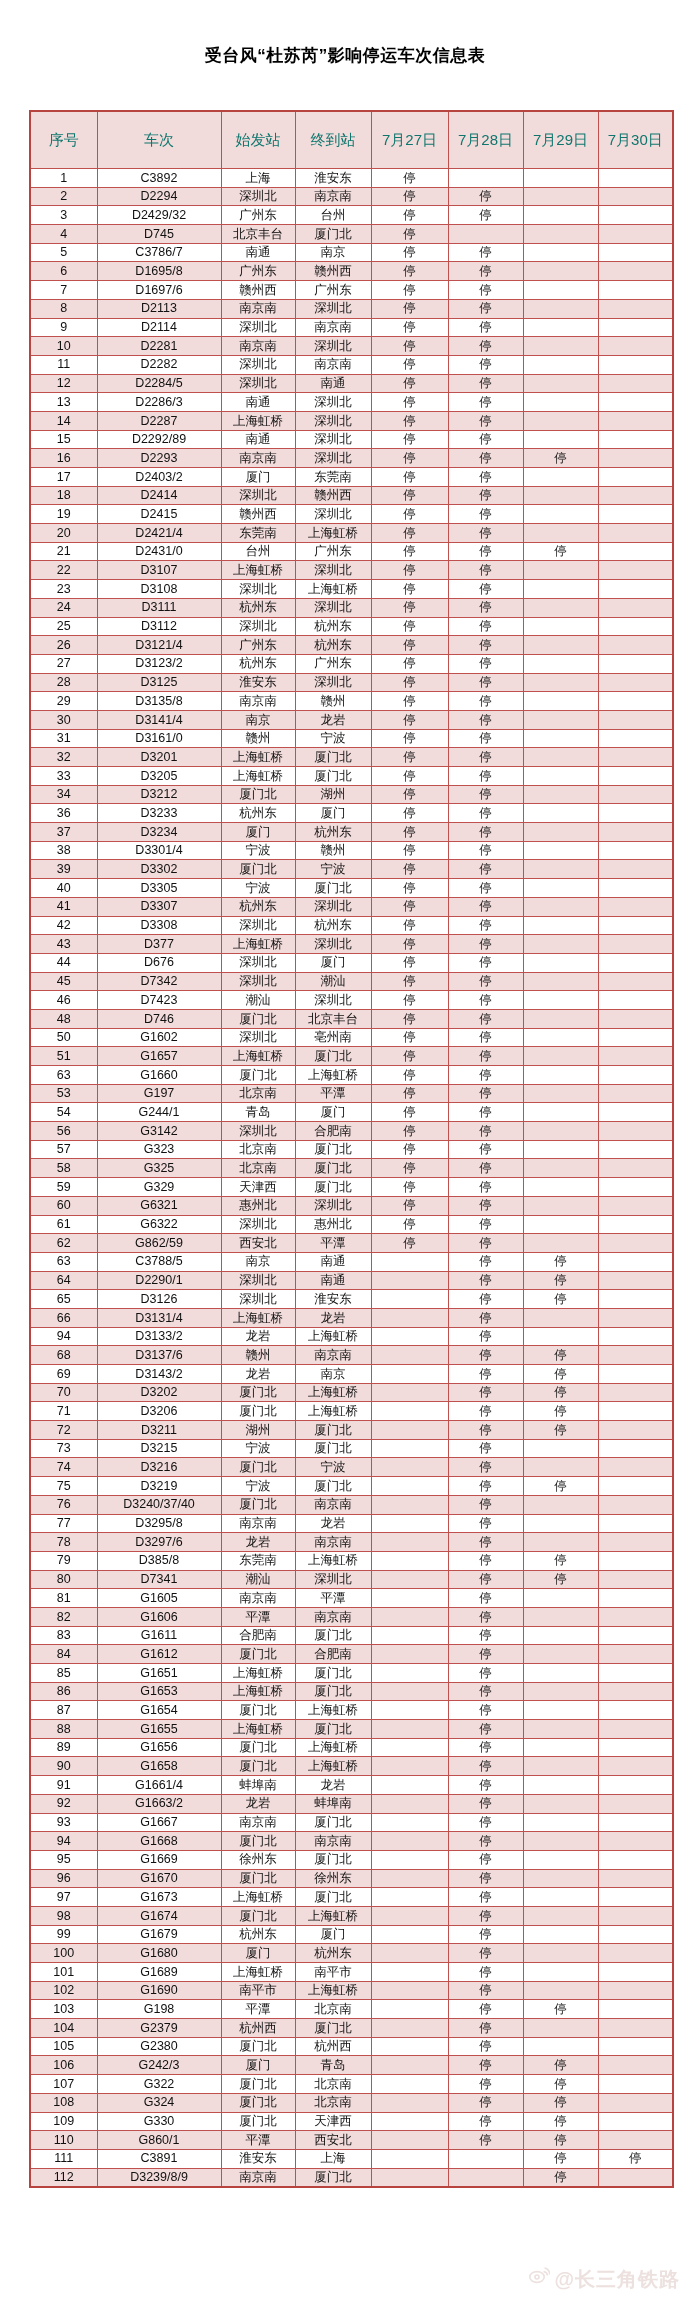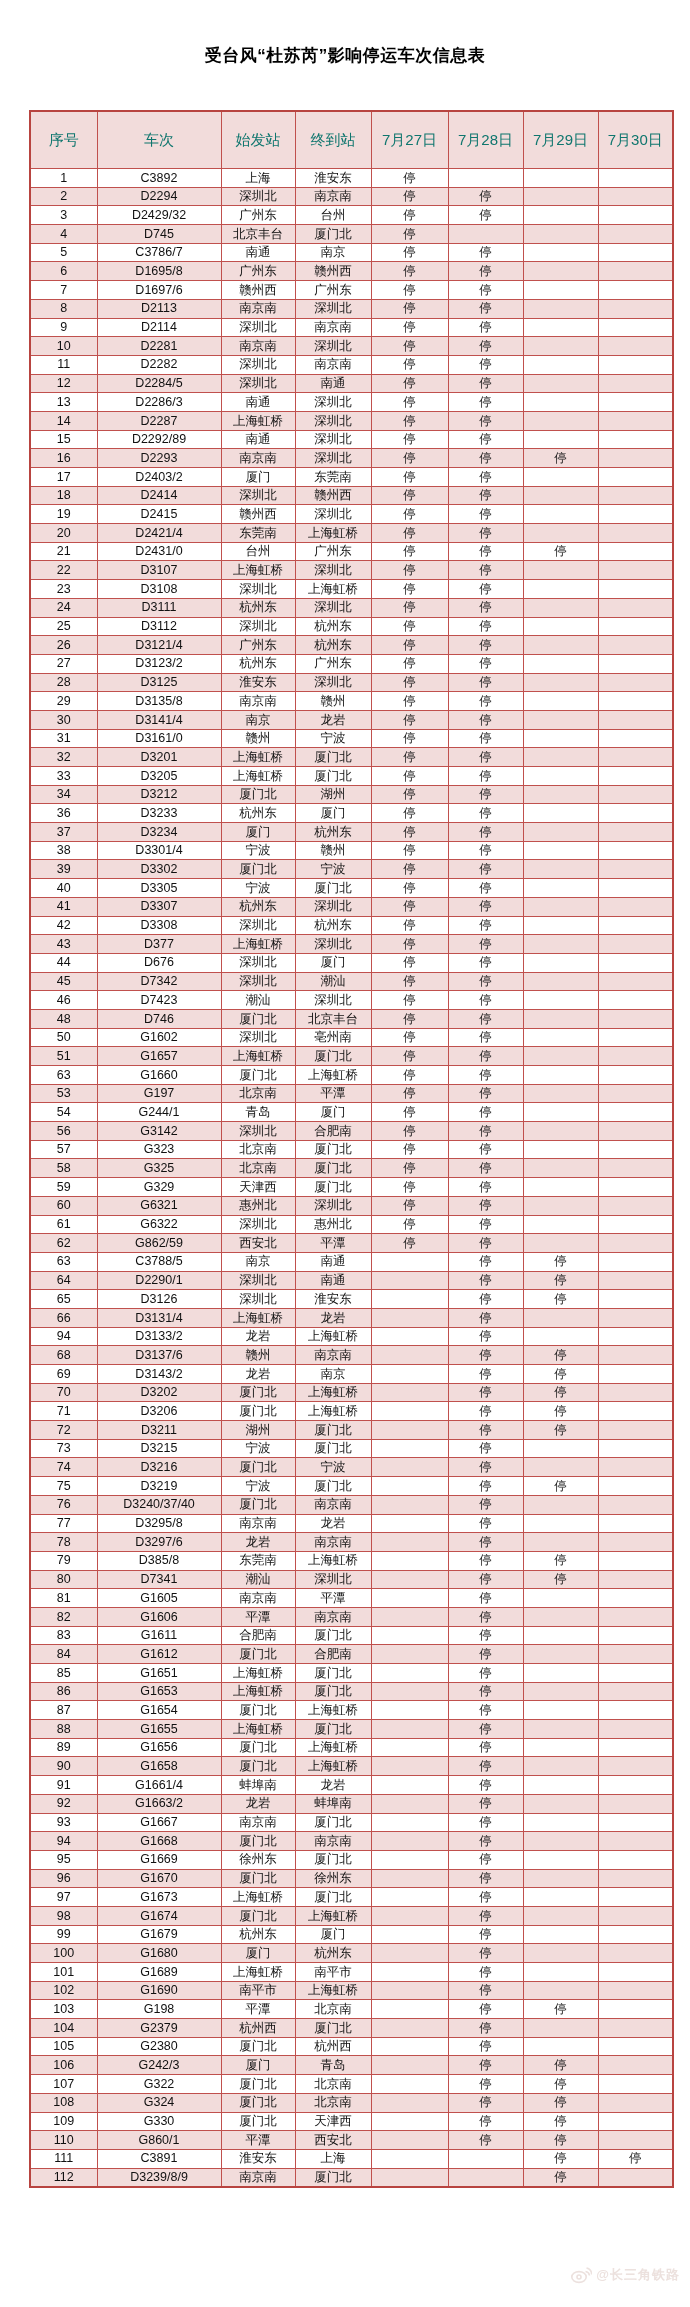--- a/index.html
+++ b/index.html
@@ -35,21 +35,21 @@
     font-size:15px;font-weight:normal;color:#0f766e;
   }
   table.suspension td{
     height:17.7px;font-size:12.5px;line-height:1;color:#111;
   }
   table.suspension tbody tr:nth-child(even) td{background:var(--pink);}
   table.suspension tbody tr:nth-child(odd) td{background:#ffffff;}
   .watermark{
     position:absolute;right:10px;top:2266px;
     display:flex;gap:4px;
-    color:var(--wm);font-size:13px;font-weight:bold;letter-spacing:1px;
+    color:var(--wm);font-size:20px;font-weight:bold;letter-spacing:1px;
     user-select:none;
   }
   .watermark svg{display:block;}
 </style>
 </head>
 <body>
 
 <div class="title">受台风“杜苏芮”影响停运车次信息表</div>
 
 <table class="suspension">

